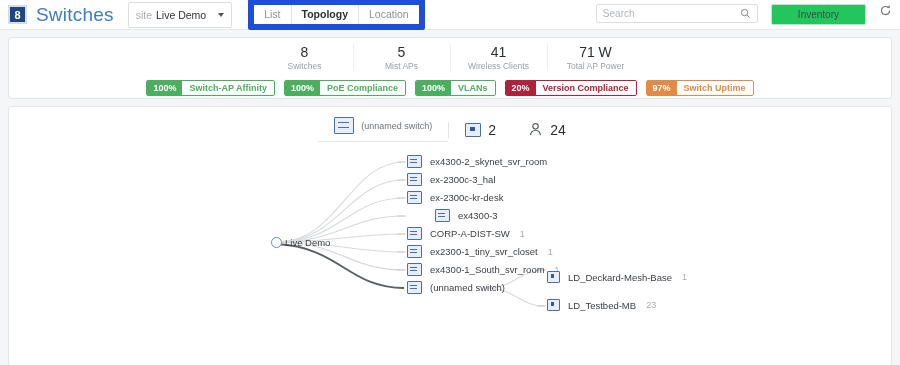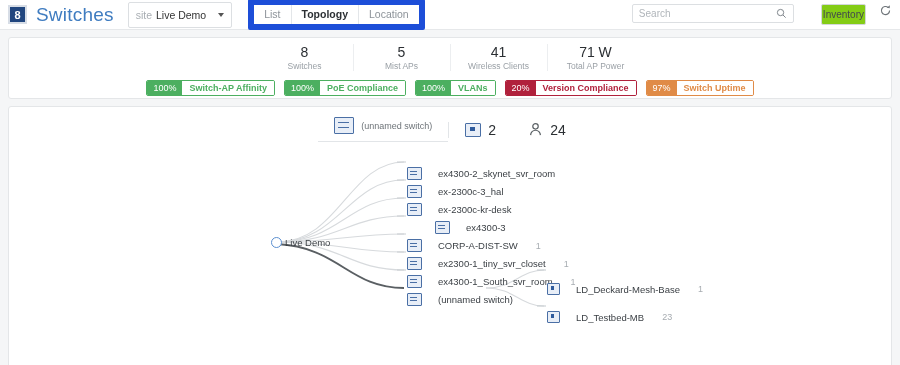--- a/index.html
+++ b/index.html
@@ -61,23 +61,23 @@
     display:flex;align-items:center;padding:0 6px;
     box-sizing:border-box;
   }
   .search-box input{
     border:none;outline:none;flex:1;font-size:10px;
     font-family:"Liberation Sans",sans-serif;color:#333;background:transparent;
     padding:0;min-width:0;
   }
   .search-box input::placeholder{color:#b0b5ba;}
   .inventory-btn{
-    height:19px;line-height:19px;padding:0 1px;
-    background:#84cc16;border:1px solid #d3d7db;border-radius:2px;
-    font-size:10px;color:#43484d;white-space:nowrap;margin-left:14px;
+    height:19px;line-height:19px;padding:0 26px;
+    background:#22c55e;border:1px solid #d3d7db;border-radius:2px;
+    font-size:10px;color:#43484d;white-space:nowrap;
   }
 
   
   .card{
     background:#fff;border:1px solid #e4e6e8;border-radius:3px;
     margin:7px 8px 0 8px;box-sizing:border-box;
   }
   .summary-card{height:62px;padding-top:6px;}
   .topo-card{height:300px;position:relative;overflow:hidden;}
 
@@ -91,21 +91,21 @@
   .stat .num{font-size:14px;color:#2b2f33;line-height:16px;}
   .stat .lbl{font-size:8.5px;color:#9aa0a6;margin-top:1px;}
 
   
   .badges{display:flex;justify-content:center;gap:9px;margin-top:9px;}
   .badge{
     display:flex;height:16px;border-radius:2px;overflow:hidden;
     border:1px solid;box-sizing:border-box;
   }
   .badge .pct{
-    color:#fff;font-size:9px;font-weight:normal;
+    color:#fff;font-size:9px;font-weight:bold;
     padding:0 6px;display:flex;align-items:center;text-align:center;
   }
   .badge .txt{
     background:#fff;font-size:9px;font-weight:bold;
     padding:0 7px;display:flex;align-items:center;white-space:nowrap;
   }
 
   
   .topo-summary{
     position:absolute;left:0;right:0;top:10px;
@@ -138,21 +138,21 @@
   .ap-ico:after{
     content:"";position:absolute;left:2.8px;top:2.4px;
     width:3.5px;height:3.5px;background:#2f5b9c;
   }
   .ap-ico-lg{width:14px;height:12px;}
   .ap-ico-lg:after{left:3.8px;top:3px;width:4.5px;height:4.5px;}
   .person-ico{width:15px;height:15px;flex:none;}
 
   
   .tree-svg{position:absolute;left:0;top:0;}
-  .node{position:absolute;display:flex;align-items:center;gap:16px;white-space:nowrap;margin-top:12px;}
+  .node{position:absolute;display:flex;align-items:center;gap:8px;white-space:nowrap;}
   .node .name{font-size:9.5px;color:#3a3f44;}
   .node .cnt{font-size:9px;color:#a7acb1;margin-left:2px;}
   .root-node{position:absolute;display:flex;align-items:center;gap:3px;}
   .root-circle{
     width:9px;height:9px;border-radius:50%;
     border:1.6px solid #5b8fd0;background:#fff;flex:none;
   }
   .root-label{font-size:9.5px;color:#3a3f44;}
 </style>
 </head>

